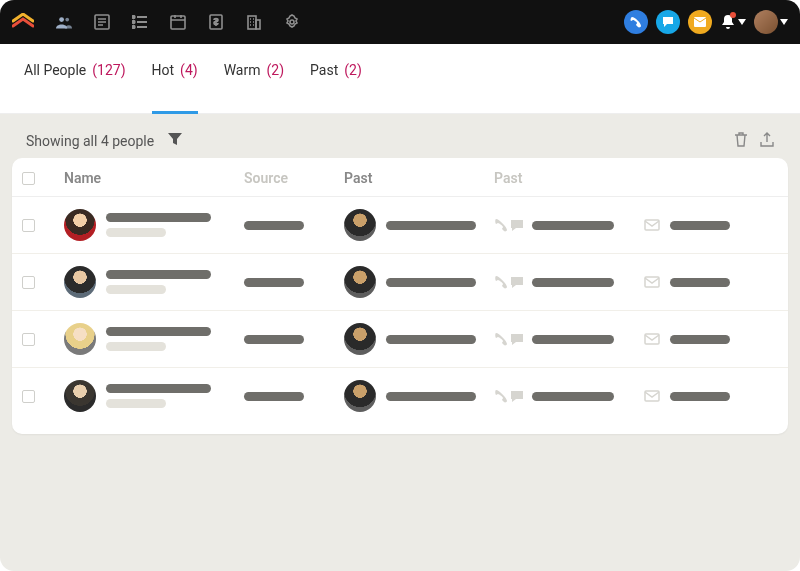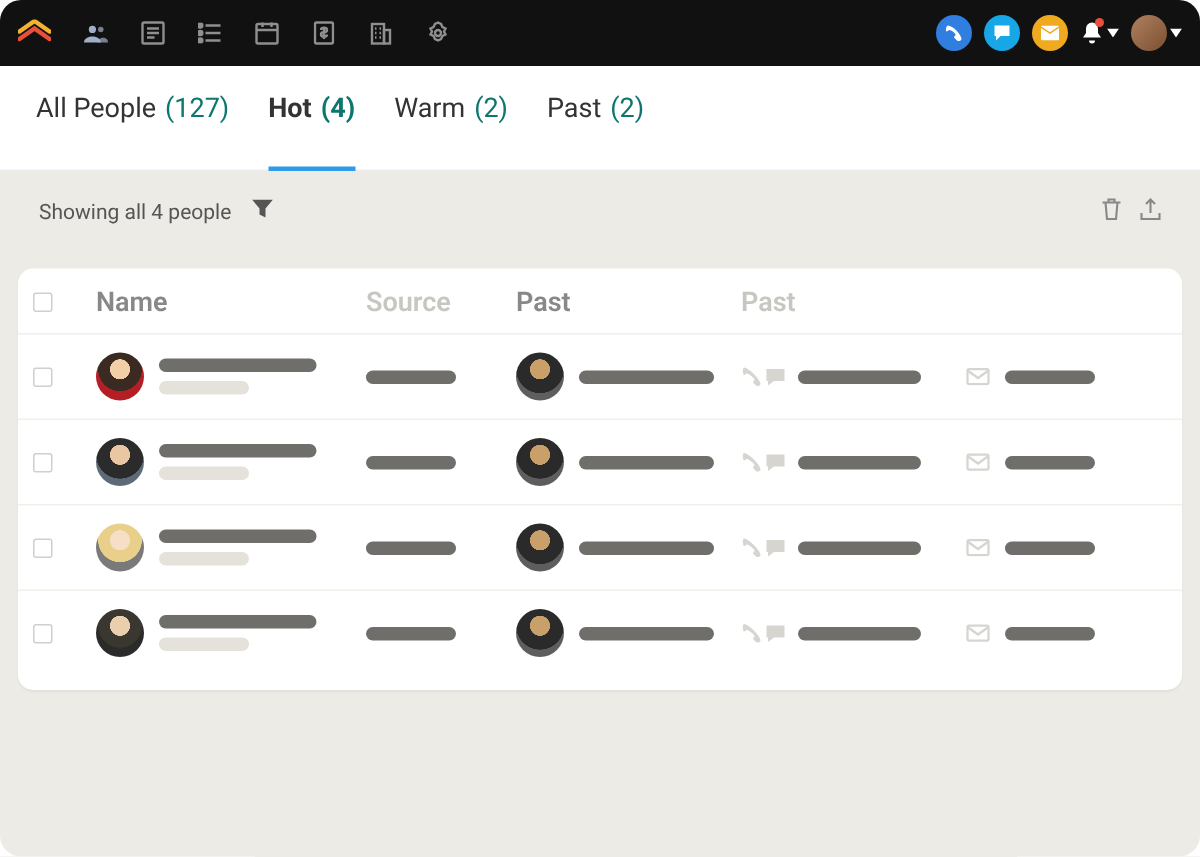--- a/index.html
+++ b/index.html
@@ -40,47 +40,47 @@
   .tabs {
     display:flex; align-items:center; gap: 26px;
     padding: 18px 24px 0 24px;
     height: 70px;
     border-bottom: 1px solid #eee;
     background:#fff;
   }
   .tab {
     display:flex; align-items:baseline; gap:6px;
     height:52px; padding-bottom:14px;
-    color:#333; font-size:18px;
+    color:#333; font-size:14px;
     cursor:pointer;
     position:relative;
   }
-  .tab .count { color:#0f766e; }
-  .tab.active { font-weight:700; }
+  .tab .count { color:#be185d; }
+  .tab.active { font-weight:400; }
   .tab.active::after {
     content:""; position:absolute; bottom:0; left:0; right:0; height:3px; background:#2f9ae6;
   }
 
   .body-area { background:#ecebe6; padding:18px 12px 0 12px; height: calc(571px - 44px - 70px); }
-  .toolbar { display:flex; align-items:center; padding: 0 14px 28px 14px; color:#555; font-size:14px;justify-content:flex-end; }
+  .toolbar { display:flex; align-items:center; padding: 0 14px 8px 14px; color:#555; font-size:14px;justify-content:flex-end; }
   .toolbar .actions { margin-left:auto; display:flex; gap:12px; color:#777; }
   .toolbar .funnel { margin-left:14px; }
 
   .card {
     background:#fff; border-radius:10px; padding: 0 0 10px 0;
     overflow:hidden;
     box-shadow: 0 1px 2px rgba(0,0,0,.05);
   }
   .thead {
     display:grid;
     grid-template-columns: 42px 180px 100px 150px 150px 110px;
     align-items:center;
     padding: 12px 10px 10px 10px;
     border-bottom:1px solid #eee;
-    color:#c7c6c1; font-size:18px; font-weight:600;
+    color:#c7c6c1; font-size:14px; font-weight:600;
   }
   .thead .dark { color:#888; }
   .checkbox {
     width:13px; height:13px; border:1.5px solid #cfcfcb; border-radius:2px; background:#fff;
   }
   .row {
     display:grid;
     grid-template-columns: 42px 180px 100px 150px 150px 110px;
     align-items:center;
     padding: 12px 10px;

